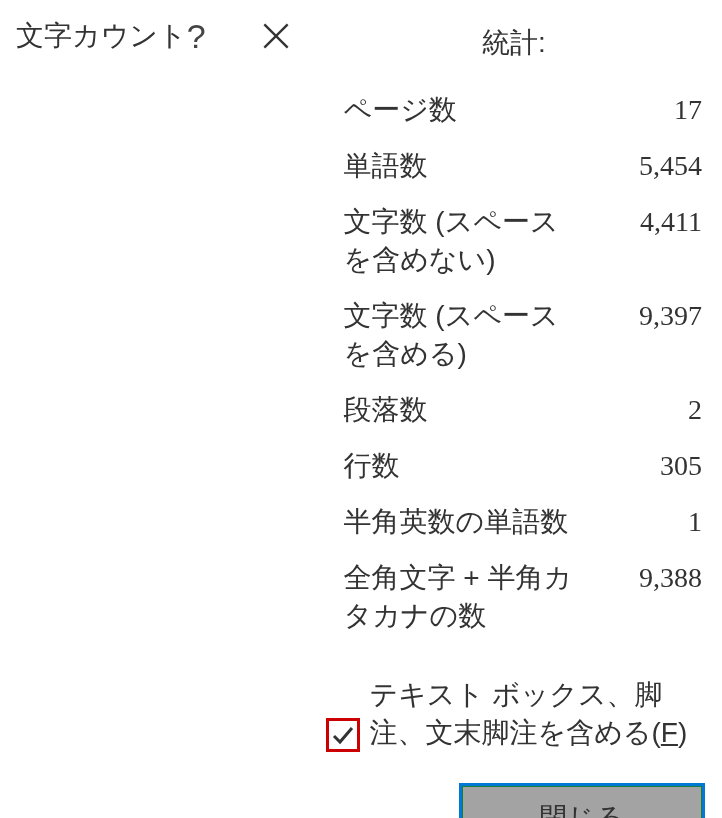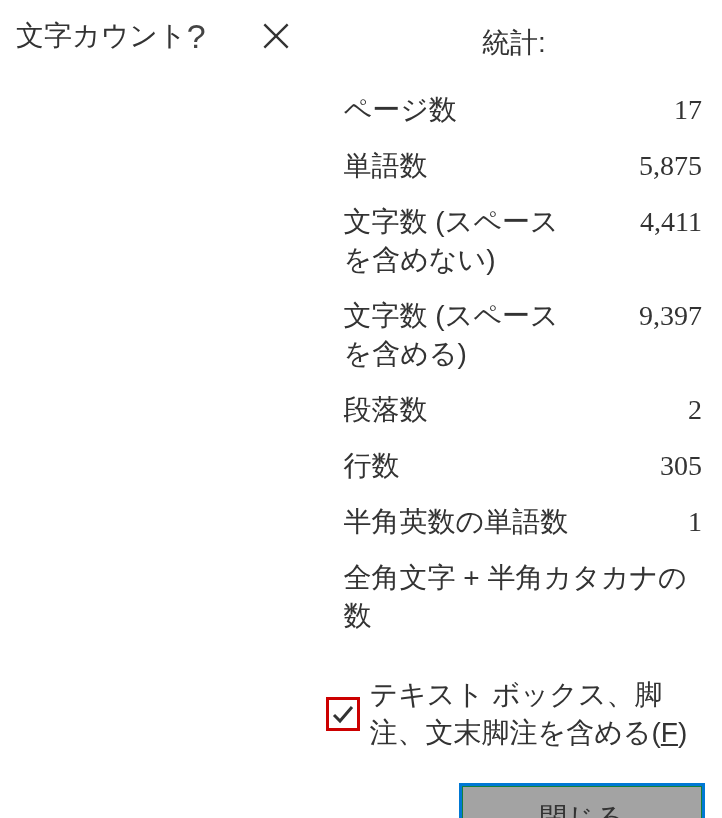--- a/index.html
+++ b/index.html
@@ -81,21 +81,21 @@
       flex: 1;
     }
     .stat-value {
       text-align: right;
       min-width: 120px;
       font-variant-numeric: tabular-nums;
       font-family: Liberation Serif, serif;
     }
     .checkbox-row {
       display: flex;
-      align-items: center;
+      align-items: flex-end;
       margin-top: 32px;
       gap: 10px;
     }
     .checkbox {
       width: 34px;
       height: 34px;
       border: 3px solid #cc0000;
       display: flex;
       align-items: center;
       justify-content: center;
@@ -152,21 +152,21 @@
   <div class="content">
     <div class="section-label">統計:</div>
 
     <div class="stat-list">
       <div class="stat-row">
         <span class="stat-label">ページ数</span>
         <span class="stat-value">17</span>
       </div>
       <div class="stat-row">
         <span class="stat-label">単語数</span>
-        <span class="stat-value">5,875</span>
+        <span class="stat-value">5,454</span>
       </div>
       <div class="stat-row">
         <span class="stat-label">文字数 (スペースを含めない)</span>
         <span class="stat-value">4,411</span>
       </div>
       <div class="stat-row">
         <span class="stat-label">文字数 (スペースを含める)</span>
         <span class="stat-value">9,397</span>
       </div>
       <div class="stat-row">
@@ -176,20 +176,21 @@
       <div class="stat-row">
         <span class="stat-label">行数</span>
         <span class="stat-value">305</span>
       </div>
       <div class="stat-row">
         <span class="stat-label">半角英数の単語数</span>
         <span class="stat-value">1</span>
       </div>
       <div class="stat-row">
         <span class="stat-label">全角文字 + 半角カタカナの数</span>
+        <span class="stat-value">9,388</span>
       </div>
     </div>
 
     <div class="checkbox-row">
       <div class="checkbox">
         <svg viewBox="0 0 24 24">
           <polyline points="3,13 9,19 21,5" fill="none" stroke="#333333" stroke-width="3"></polyline>
         </svg>
       </div>
       <div class="checkbox-label">

